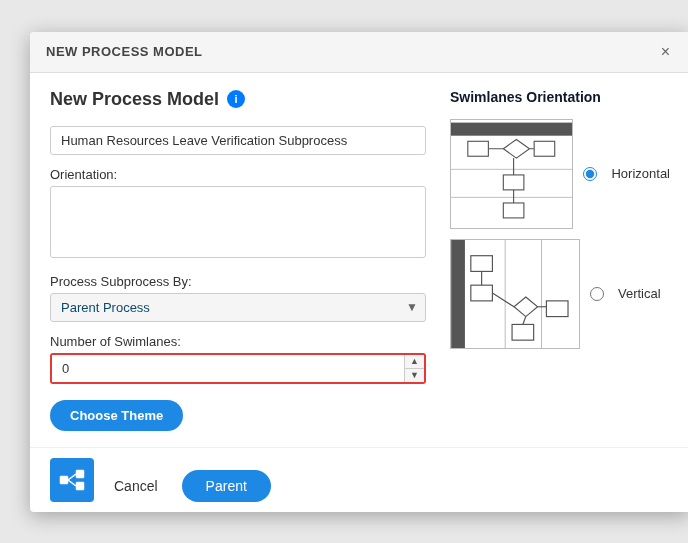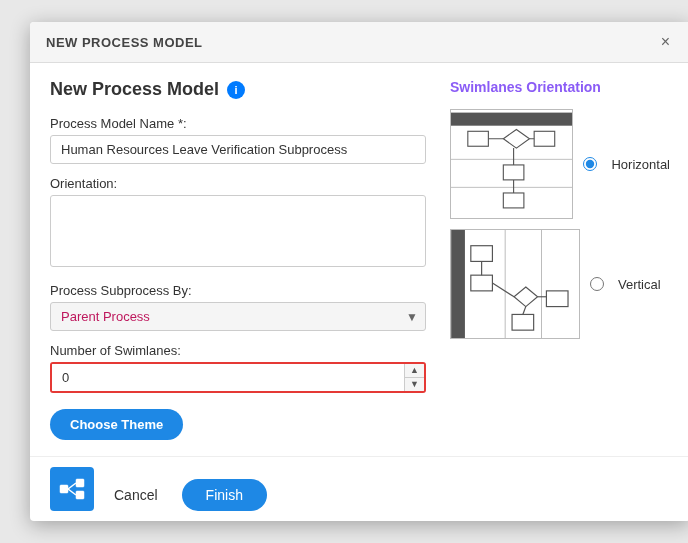--- a/index.html
+++ b/index.html
@@ -130,21 +130,21 @@
       position: relative;
       width: 100%;
     }
 
     .select-input {
       width: 100%;
       padding: 6px 28px 6px 10px;
       border: 1px solid #ccc;
       border-radius: 3px;
       font-size: 13px;
-      color: #be185d;
+      color: #0c4a6e;
       background: #f5f5f5;
       appearance: none;
       cursor: pointer;
     }
 
     .select-arrow {
       position: absolute;
       right: 8px;
       top: 50%;
       transform: translateY(-50%);
@@ -212,21 +212,21 @@
     .right-panel {
       width: 220px;
       display: flex;
       flex-direction: column;
       gap: 10px;
     }
 
     .orientation-title {
       font-size: 14px;
       font-weight: 600;
-      color: #8b5cf6;
+      color: #0f172a;
       margin-bottom: 4px;
     }
 
     .orientation-option {
       display: flex;
       align-items: center;
       gap: 10px;
     }
 
     .swimlane-diagram {
@@ -332,21 +332,20 @@
 
     <div class="dialog-body">
 
       <div class="left-panel">
         <div class="dialog-heading">
           <span>New Process Model</span>
           <span class="info-icon">i</span>
         </div>
 
         <div>
-          <label class="field-label">Process Model Name *:</label>
           <input class="text-input" type="text" value="Human Resources Leave Verification Subprocess" style="">
         </div>
 
         <div>
           <label class="field-label">Orientation:</label>
           <textarea class="textarea-input" style=""></textarea>
         </div>
 
         <div>
           <label class="field-label">Process Subprocess By:</label>
@@ -443,17 +442,17 @@
         <svg width="26" height="26" viewBox="0 0 26 26" fill="none">
           <rect x="1" y="9" width="8" height="8" rx="1" fill="white" stroke="white" stroke-width="0.5"></rect>
           <rect x="17" y="3" width="8" height="8" rx="1" fill="white" stroke="white" stroke-width="0.5"></rect>
           <rect x="17" y="15" width="8" height="8" rx="1" fill="white" stroke="white" stroke-width="0.5"></rect>
           <line x1="9" y1="13" x2="17" y2="7" stroke="white" stroke-width="1.5"></line>
           <line x1="9" y1="13" x2="17" y2="19" stroke="white" stroke-width="1.5"></line>
         </svg>
       </div>
       <div class="footer-actions">
         <button class="cancel-btn">Cancel</button>
-        <button class="finish-btn">Finish</button>
+        <button class="finish-btn">Parent</button>
       </div>
     </div>
   </div>
 </div>
 
 </body></html>

